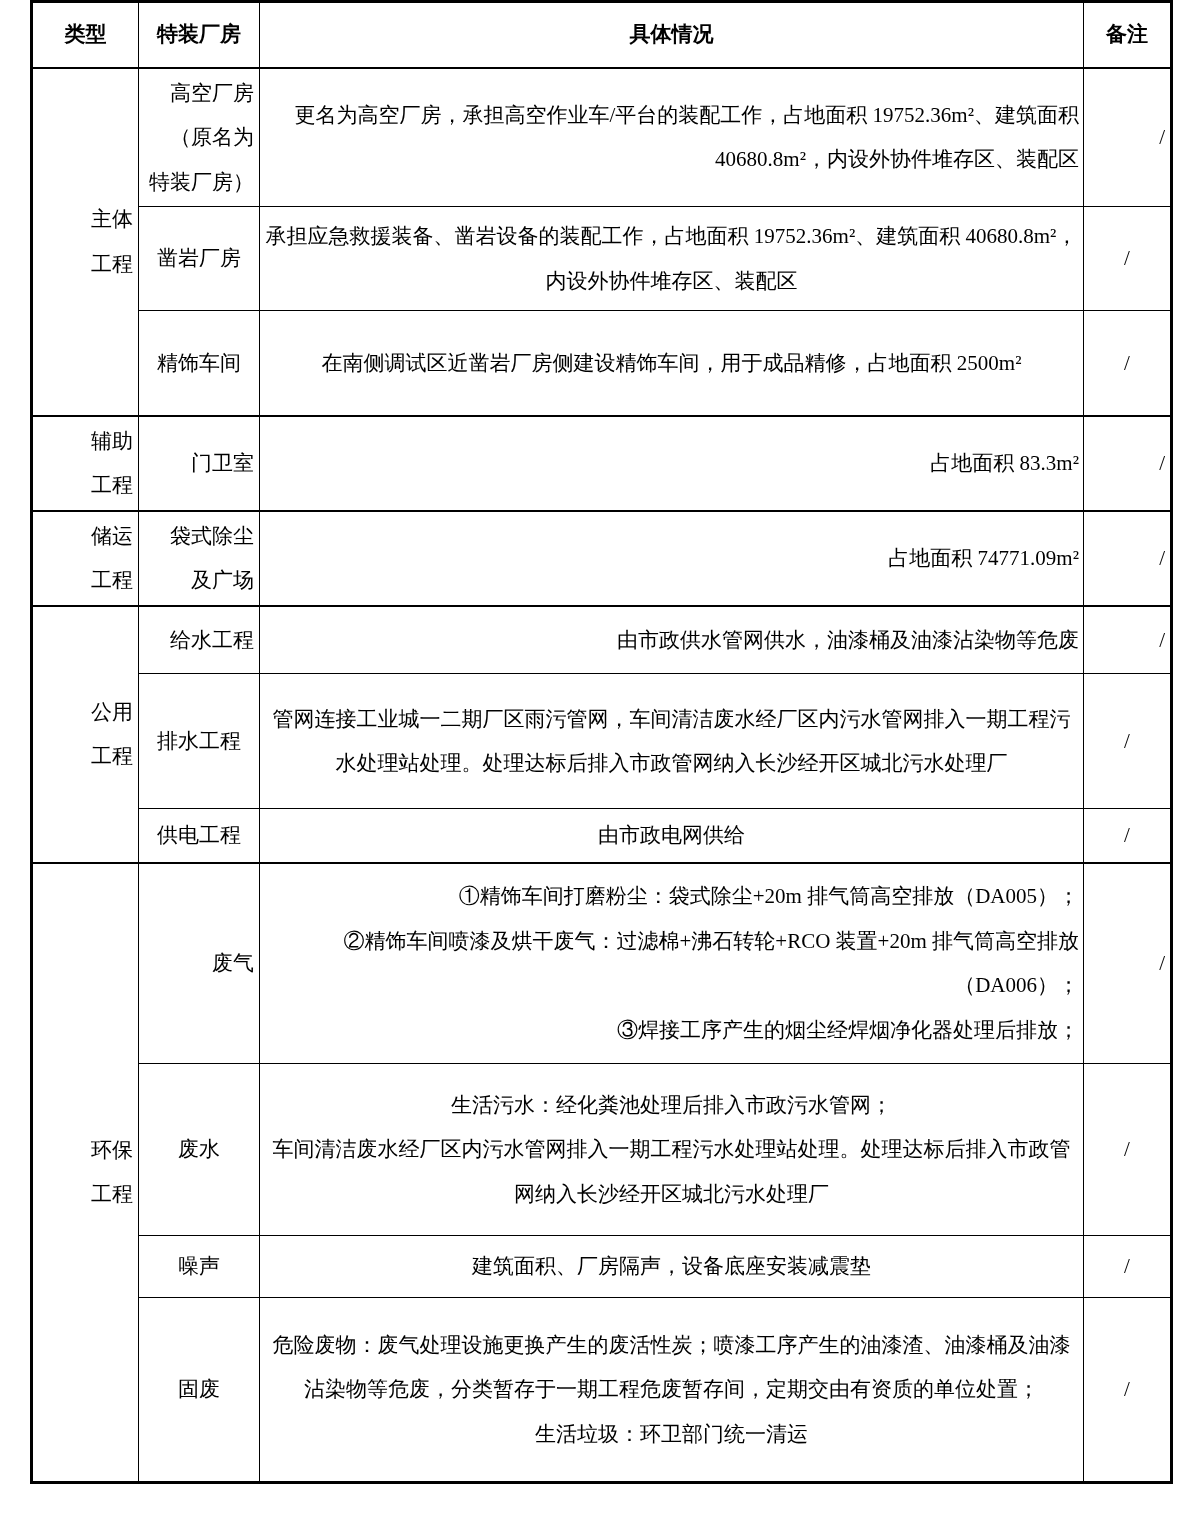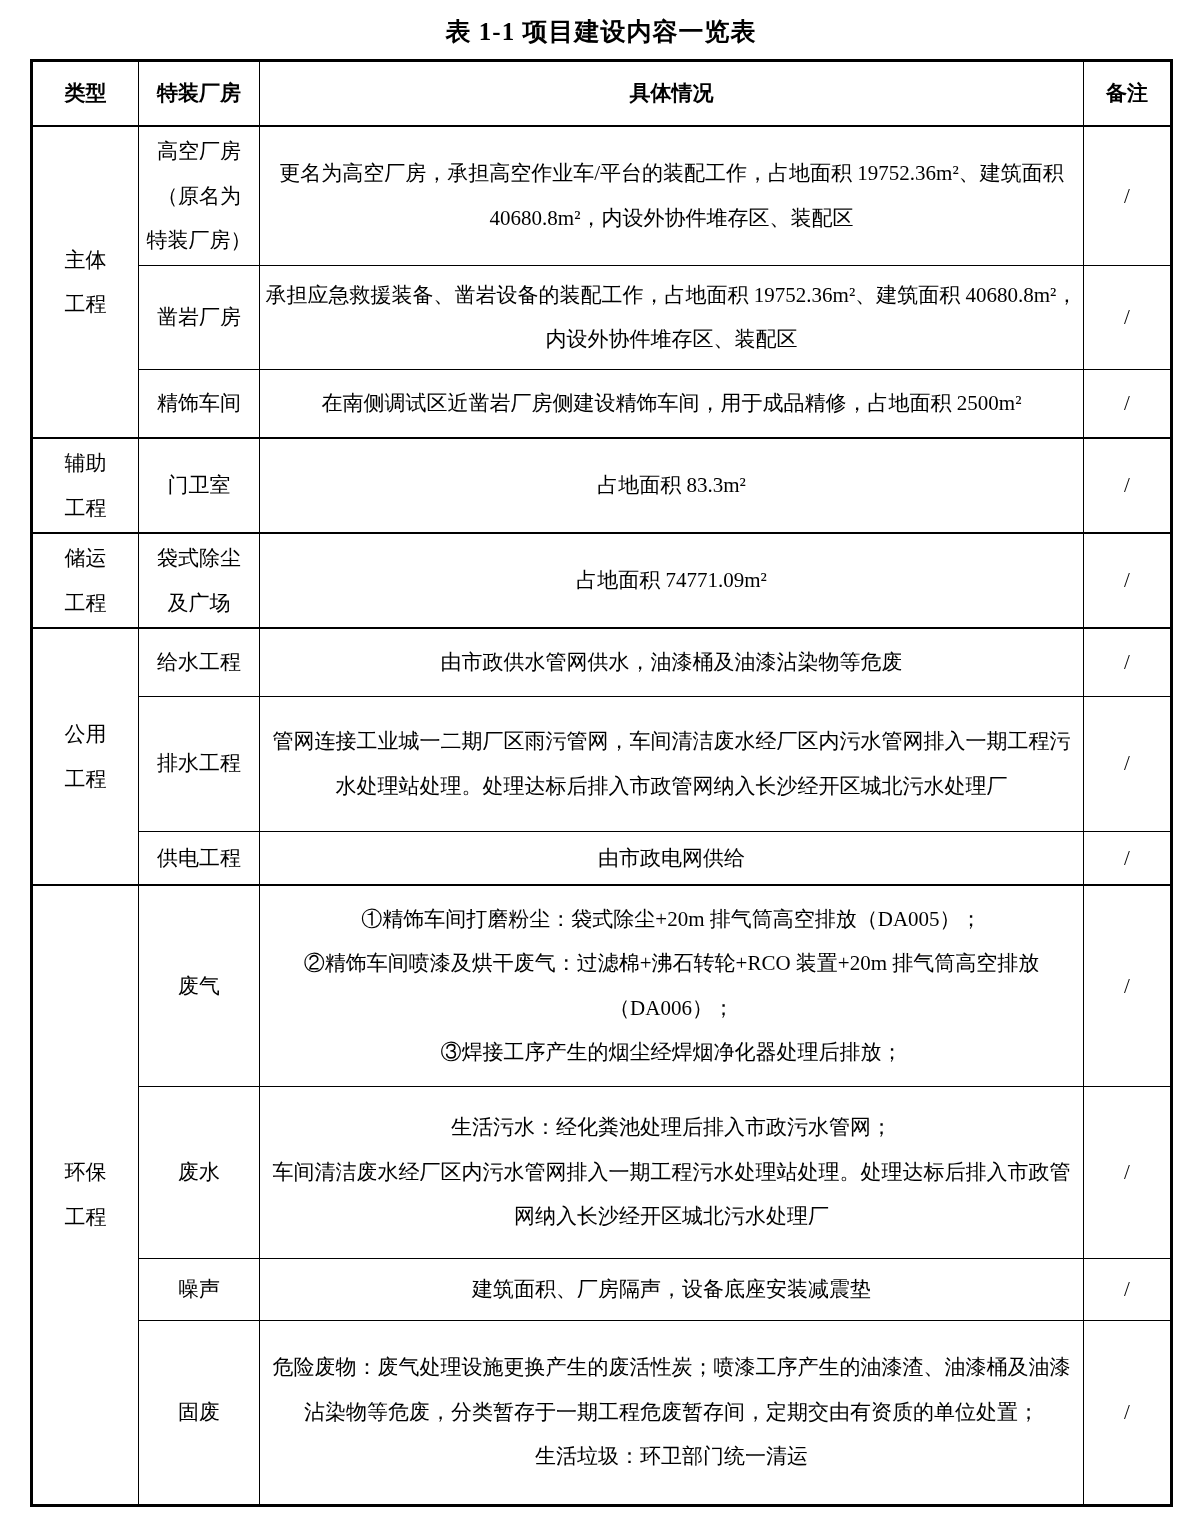--- a/index.html
+++ b/index.html
@@ -47,37 +47,37 @@
     overflow: hidden;
   }
   .main-table thead th {
     font-weight: bold;
     border-bottom: 2px solid #000;
     height: 66px;
     line-height: 1.4;
   }
   .main-table tr.group-start td {
     border-top: 2px solid #000;
+    text-align: right;
   }
   .main-table td.detail-cell {
     padding: 2px 4px;
   }
   .main-table td.note-cell {
     font-style: normal;
   }
   col.c-type    { width: 107px; }
   col.c-content { width: 121px; }
   col.c-detail  { width: 824px; }
   col.c-note    { width: 88px; }
 </style>
 </head>
 <body>
 
 <div class="page">
-  <h1 class="doc-title">表 1-1 项目建设内容一览表</h1>
 
   <table class="main-table">
     <colgroup>
       <col class="c-type">
       <col class="c-content">
       <col class="c-detail">
       <col class="c-note">
     </colgroup>
     <thead>
       <tr>
@@ -95,21 +95,21 @@
 （原名为
 特装厂房）</td>
           <td class="detail-cell">更名为高空厂房，承担高空作业车/平台的装配工作，占地面积 19752.36m²、建筑面积 40680.8m²，内设外协件堆存区、装配区</td>
           <td class="note-cell">/</td>
         </tr>
         <tr style="height: 104px;">
           <td class="content-cell">凿岩厂房</td>
           <td class="detail-cell">承担应急救援装备、凿岩设备的装配工作，占地面积 19752.36m²、建筑面积 40680.8m²，内设外协件堆存区、装配区</td>
           <td class="note-cell">/</td>
         </tr>
-        <tr style="height: 69px;">
+        <tr style="height: 105px;">
           <td class="content-cell">精饰车间</td>
           <td class="detail-cell">在南侧调试区近凿岩厂房侧建设精饰车间，用于成品精修，占地面积 2500m²</td>
           <td class="note-cell">/</td>
         </tr>
         <tr class="group-start" style="height: 77px;">
           <td rowspan="1" class="type-cell">辅助
 工程</td>
           <td class="content-cell">门卫室</td>
           <td class="detail-cell">占地面积 83.3m²</td>
           <td class="note-cell">/</td>

